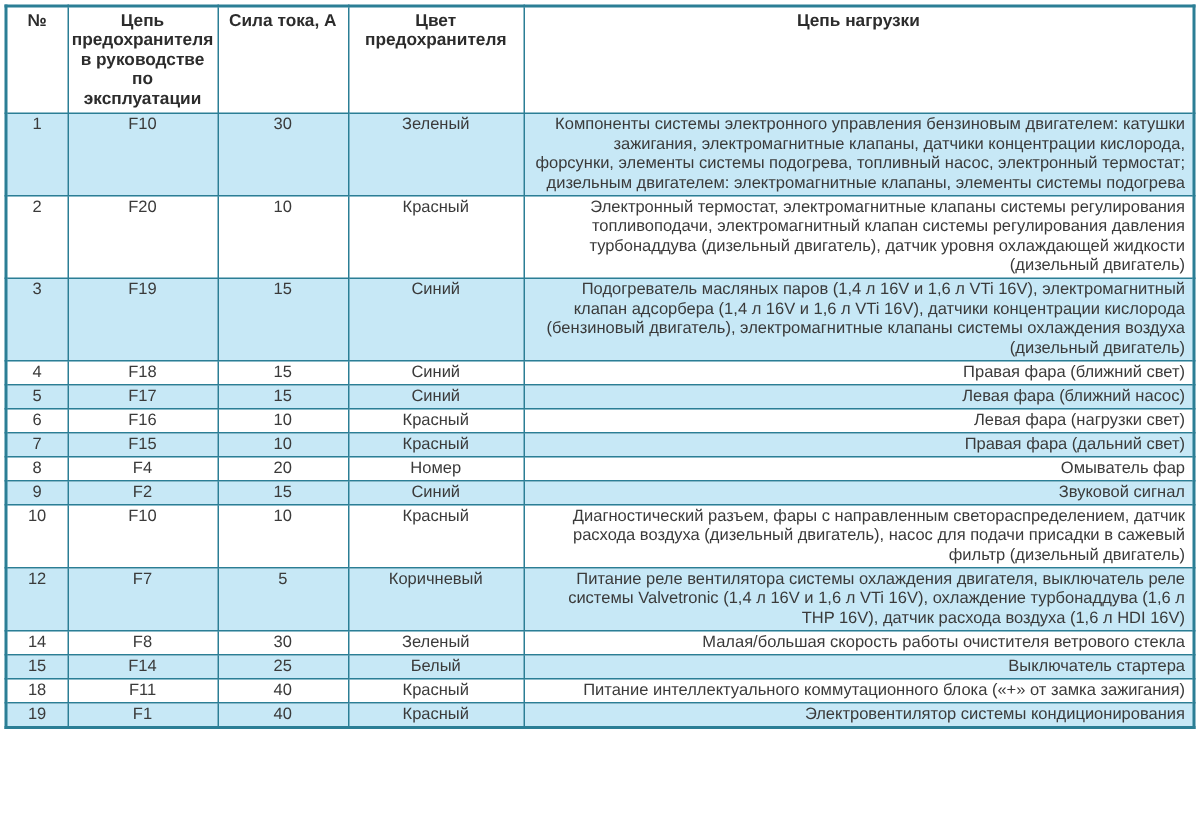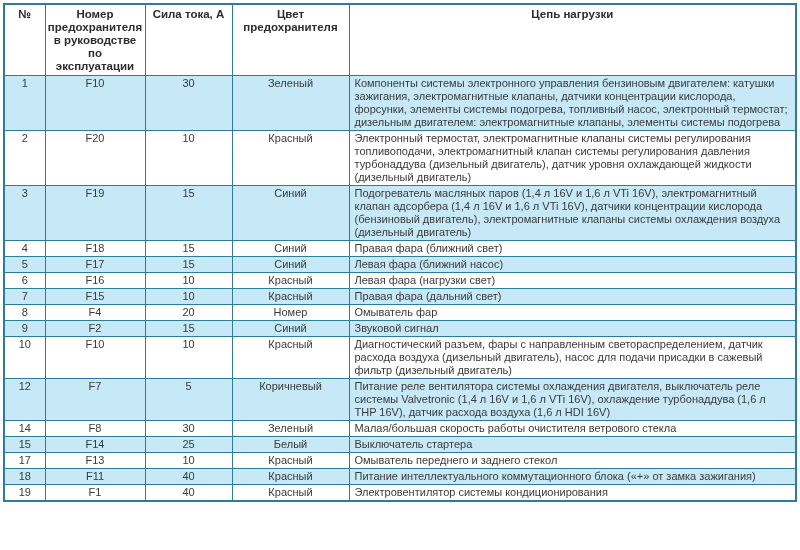--- a/index.html
+++ b/index.html
@@ -41,21 +41,21 @@
     text-align: center;
     padding: 3px 2px 2px 2px;
   }
   .fuse-table td {
     font-size: 11px;
     line-height: 13px;
     padding: 1px 3px;
     color: #3a3a3a;
   }
   .fuse-table td.c { text-align: center; }
-  .fuse-table td.l { text-align: left; padding-left: 5px; padding-right: 5px; }
+  .fuse-table td.l { text-align: right; padding-left: 5px; padding-right: 5px; }
   .fuse-table tbody tr:nth-child(odd)  { background: var(--row-blue, #c7e8f6); }
   .fuse-table tbody tr:nth-child(even) { background: #ffffff; }
   col.col-num   { width: 41px; }
   col.col-fuse  { width: 100px; }
   col.col-amp   { width: 87px; }
   col.col-color { width: 117px; }
   col.col-load  { width: auto; }
 </style>
 </head>
 <body>
@@ -65,21 +65,21 @@
     <colgroup>
       <col class="col-num">
       <col class="col-fuse">
       <col class="col-amp">
       <col class="col-color">
       <col class="col-load">
     </colgroup>
     <thead>
       <tr>
         <th>№</th>
-        <th>Номер предохранителя в руководстве по эксплуатации</th>
+        <th>Цепь предохранителя в руководстве по эксплуатации</th>
         <th>Сила тока, А</th>
         <th>Цвет предохранителя</th>
         <th>Цепь нагрузки</th>
       </tr>
     </thead>
     <tbody>
         <tr>
     <td class="c">1</td>
     <td class="c">F10</td>
     <td class="c">30</td>
@@ -164,27 +164,20 @@
     <td class="l">Малая/большая скорость работы очистителя ветрового стекла</td>
   </tr>
         <tr>
     <td class="c">15</td>
     <td class="c">F14</td>
     <td class="c">25</td>
     <td class="c">Белый</td>
     <td class="l">Выключатель стартера</td>
   </tr>
         <tr>
-    <td class="c">17</td>
-    <td class="c">F13</td>
-    <td class="c">10</td>
-    <td class="c">Красный</td>
-    <td class="l">Омыватель переднего и заднего стекол</td>
-  </tr>
-        <tr>
     <td class="c">18</td>
     <td class="c">F11</td>
     <td class="c">40</td>
     <td class="c">Красный</td>
     <td class="l">Питание интеллектуального коммутационного блока («+» от замка зажигания)</td>
   </tr>
         <tr>
     <td class="c">19</td>
     <td class="c">F1</td>
     <td class="c">40</td>

